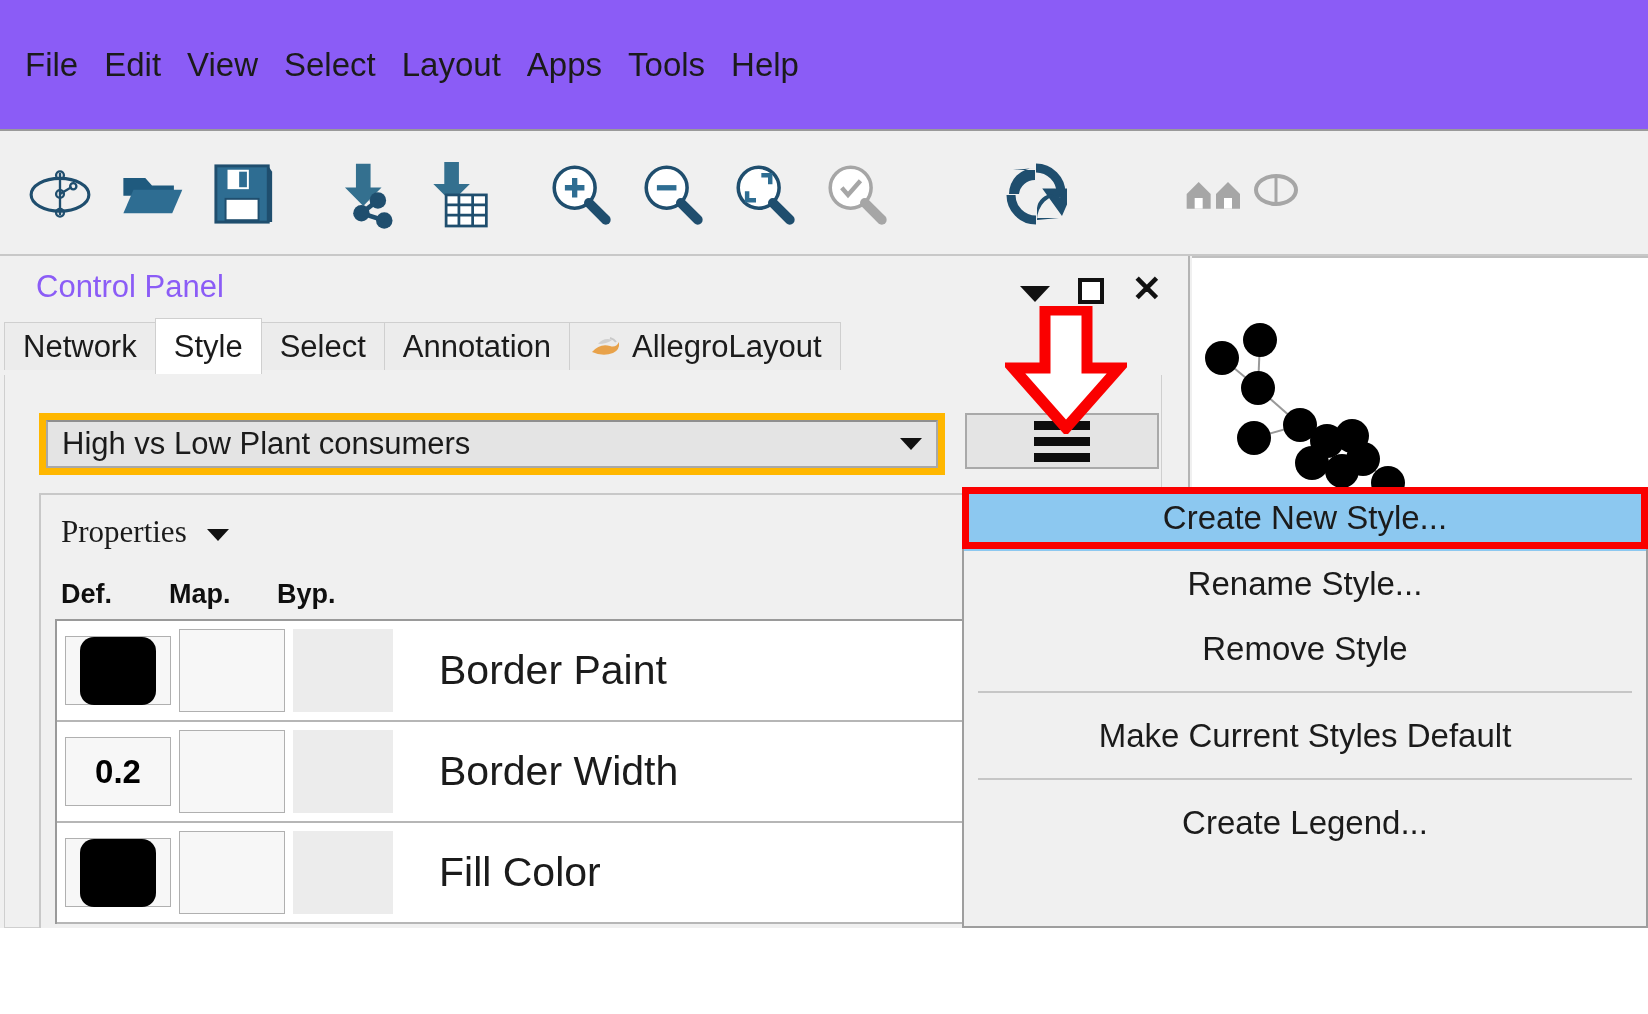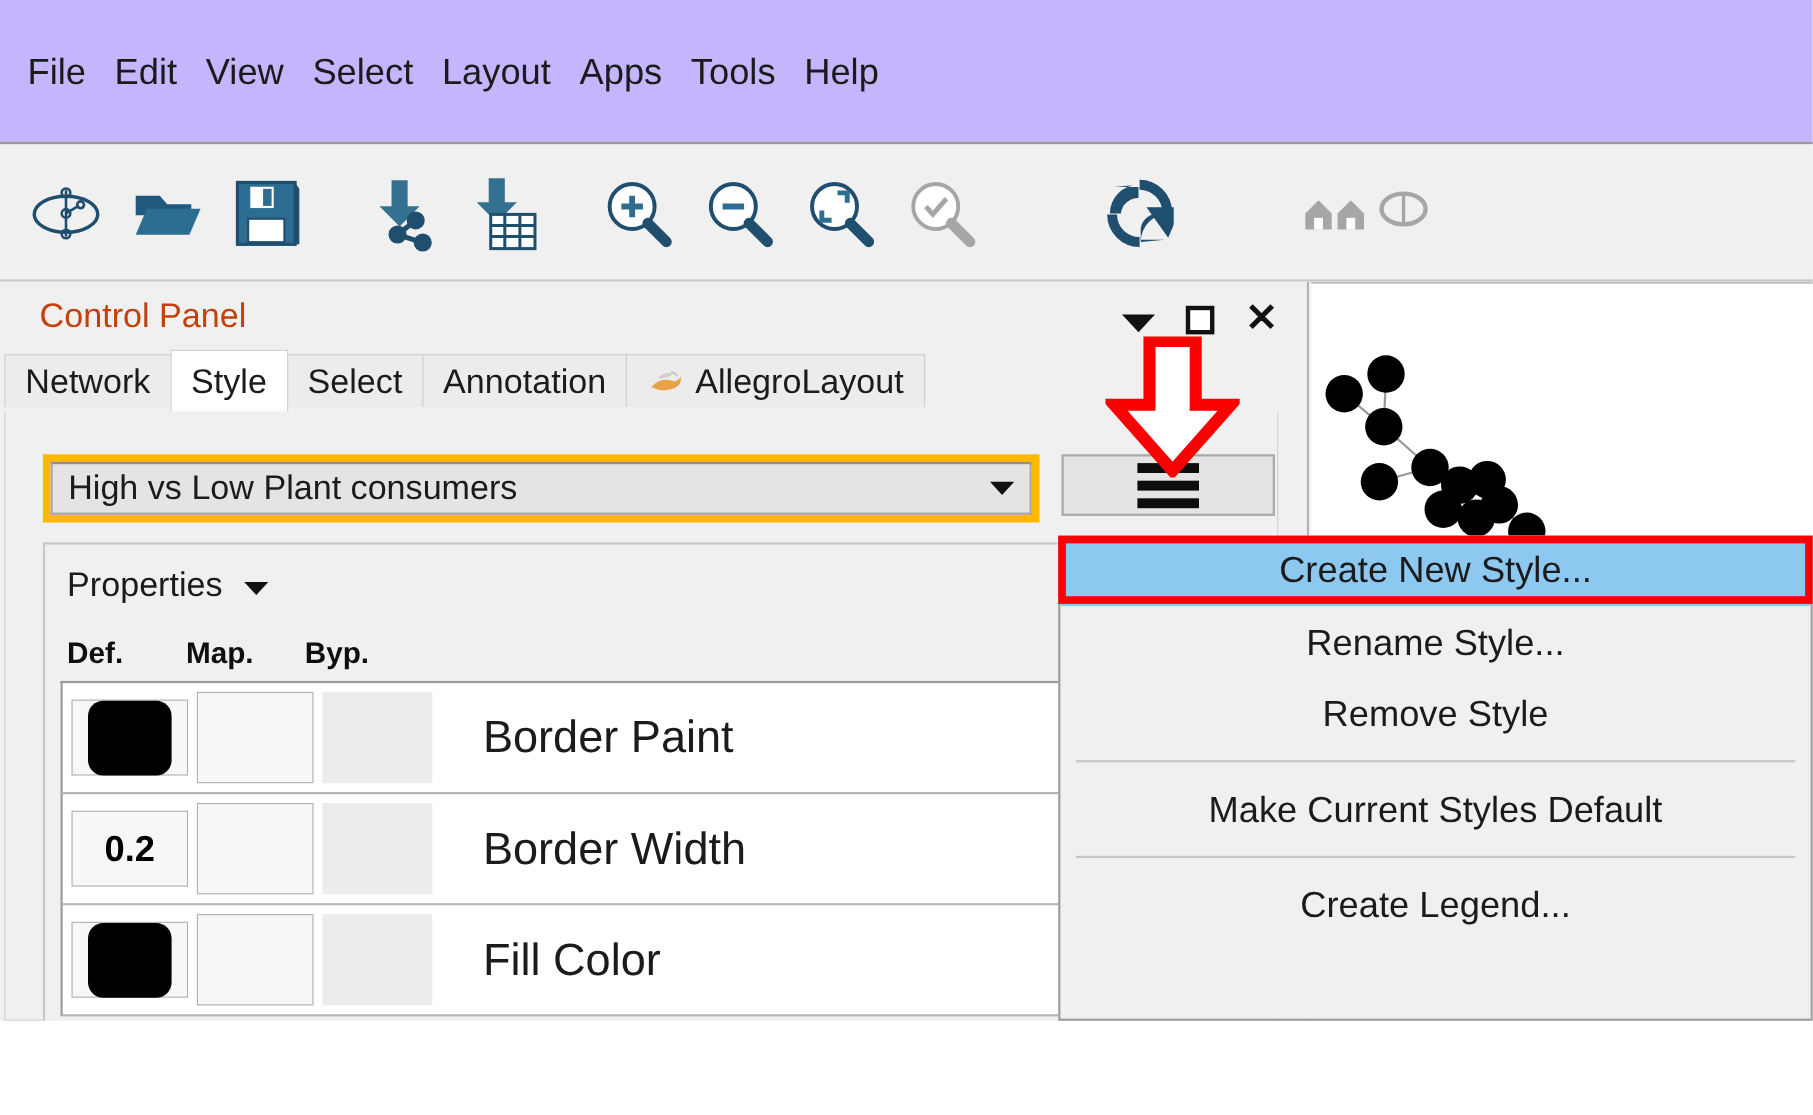--- a/index.html
+++ b/index.html
@@ -7,21 +7,21 @@
     width: 1648px; height: 1014px;
     background: #ffffff;
     font-family: "Liberation Sans", sans-serif;
     overflow: hidden;
   }
   #app { position: relative; width: 1648px; height: 1014px; background:#f0f0f0; }
 
   
   .menubar {
     position: absolute; left:0; top:0; width:1648px; height:131px;
-    background:#c4b5fd;
+    background:#8b5cf6;
     display:flex; align-items:center;
     padding-left: 12px;
     border-bottom: 2px solid #9a9a9a;
   }
   .menubar .mitem {
     font-size: 33px; color:#1b1b1b; padding: 0 13px; line-height: 1;
     white-space: nowrap; cursor: default;
   }
 
   
@@ -37,21 +37,21 @@
 
   
   .cp {
     position:absolute; left:0; top:256px; width:1190px; height:672px;
     background:#f0f0f0;
     border-right: 2px solid #b4b4b4;
   }
   .cp-title-row {
     position:relative; height: 62px; display:flex; align-items:center;
   }
-  .cp-title { font-size: 31px; color:#c2410c; padding-left: 36px; }
+  .cp-title { font-size: 31px; color:#8b5cf6; padding-left: 36px; }
   .cp-ctrls { position:absolute; right: 26px; top: 10px; display:flex; align-items:center; gap: 28px; }
   .cp-chevron {
     width:0;height:0;border-left:15px solid transparent;border-right:15px solid transparent;
     border-top:16px solid #111; margin-top: 18px;
   }
   .cp-max { width:26px;height:26px;border:4px solid #111; margin-top:12px; background:#fff;}
   .cp-close { font-size:36px; font-weight:bold; color:#111; line-height:26px; margin-top:8px;}
 
   
   .tabs {
@@ -94,21 +94,21 @@
   .hamburger-btn .bar { width:56px; height:9px; background:#0d0d0d; }
 
   
   .red-arrow { position:absolute; left:1005px; top:306px; width:122px; height:128px; z-index:30; }
 
   
   .props-box {
     position:absolute; left:34px; top:118px; right:-2px; bottom:-100px;
     background:#f0f0f0; border:2px solid #c8c8c8;
   }
-  .props-head { height:74px; display:flex; align-items:center; padding-left:20px; gap:20px;}
+  .props-head { height:74px; display:flex; align-items:center; padding-left:20px; gap:20px;font-family:Liberation Serif, serif;}
   .props-head .ptitle { font-size:31px; color:#1b1b1b; }
   .props-arrow { width:0;height:0;border-left:11px solid transparent;border-right:11px solid transparent;border-top:12px solid #111; margin-top:6px;}
 
   .col-heads { display:flex; padding-left:20px; height:50px; align-items:center; }
   .col-heads span { font-size:27px; font-weight:bold; color:#0f0f0f; }
   .ch1 { width:108px; } .ch2 { width:108px; } .ch3 { width:108px; }
 
   .table {
     margin-left:14px; margin-right:0; background:#ffffff;
     border-top:2px solid #9a9a9a; border-left:2px solid #9a9a9a;

